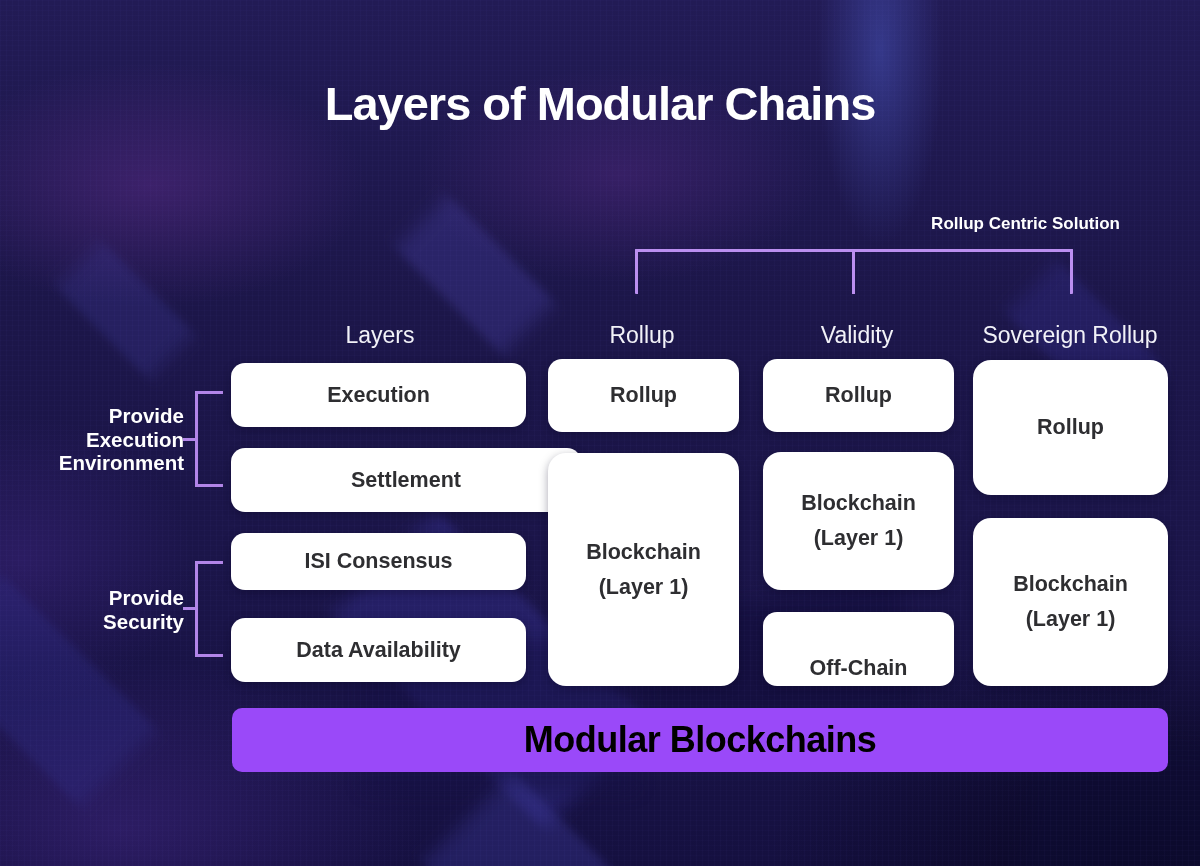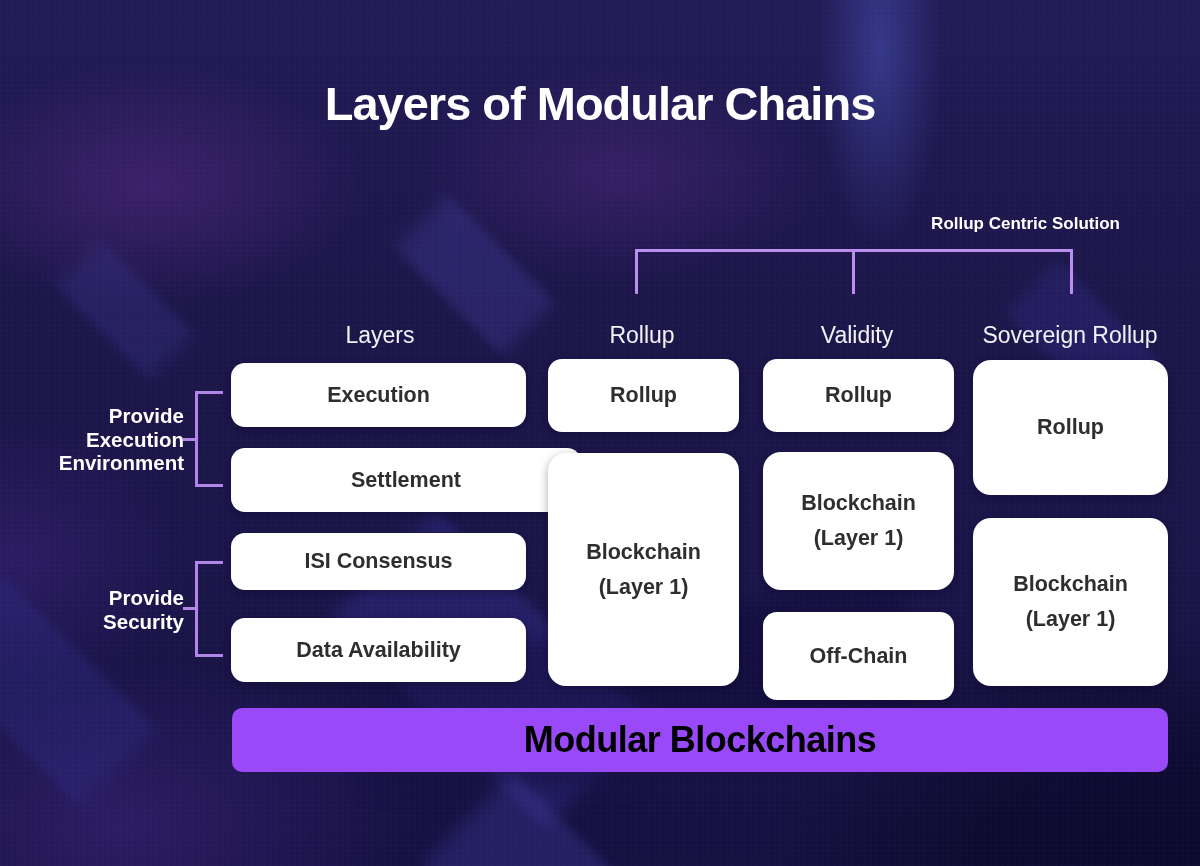--- a/index.html
+++ b/index.html
@@ -129,21 +129,21 @@
     <span>(Layer 1)</span>
   </div>
 
   <div class="box" style="left:763px;top:359px;width:191px;height:73px;">
     <span>Rollup</span>
   </div>
   <div class="box r18" style="left:763px;top:452px;width:191px;height:138px;">
     <span>Blockchain</span>
     <span>(Layer 1)</span>
   </div>
-  <div class="box" style="left:763px;top:612px;width:191px;height:88px;">
+  <div class="box" style="left:763px;top:612px;width:191px;height:74px;justify-content:flex-end;">
     <span>Off-Chain</span>
   </div>
 
   <div class="box r18" style="left:973px;top:360px;width:195px;height:135px;">
     <span>Rollup</span>
   </div>
   <div class="box r18" style="left:973px;top:518px;width:195px;height:168px;">
     <span>Blockchain</span>
     <span>(Layer 1)</span>
   </div>

